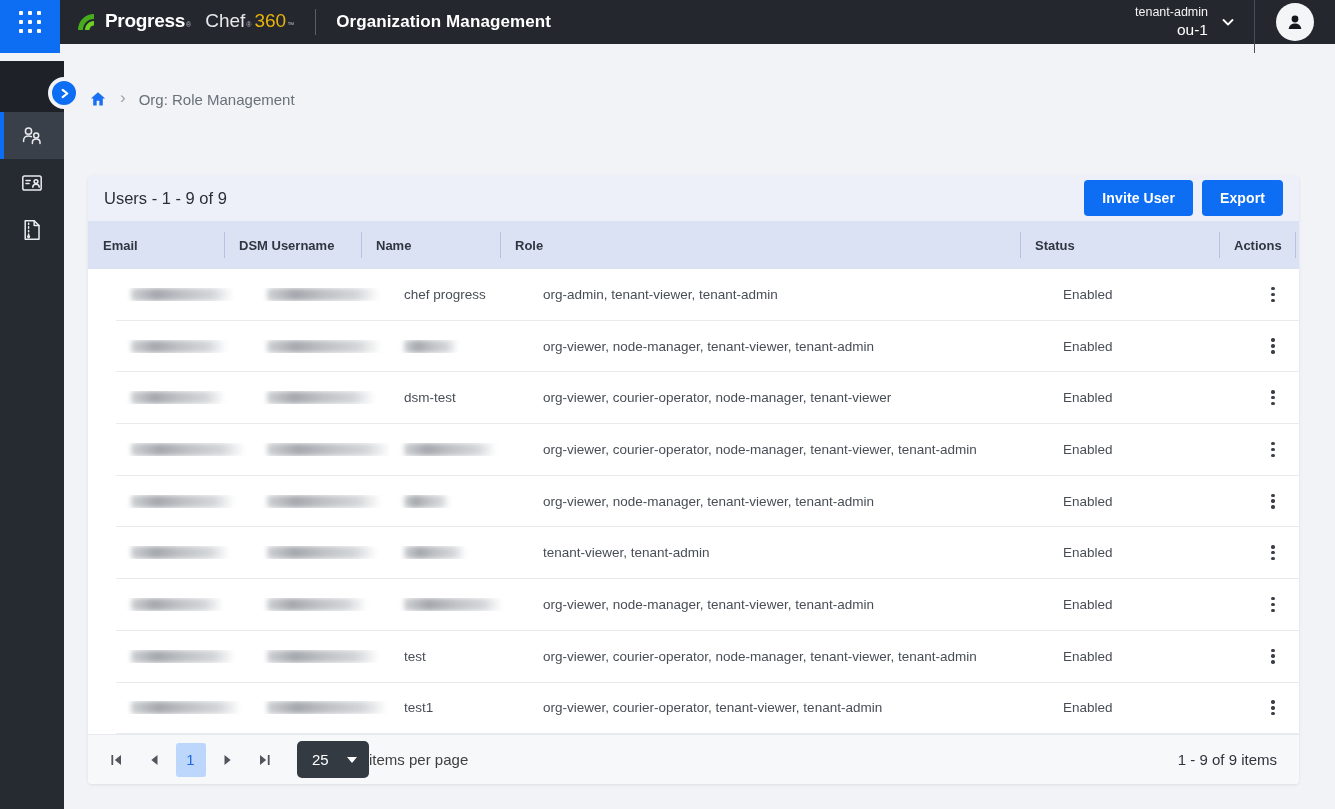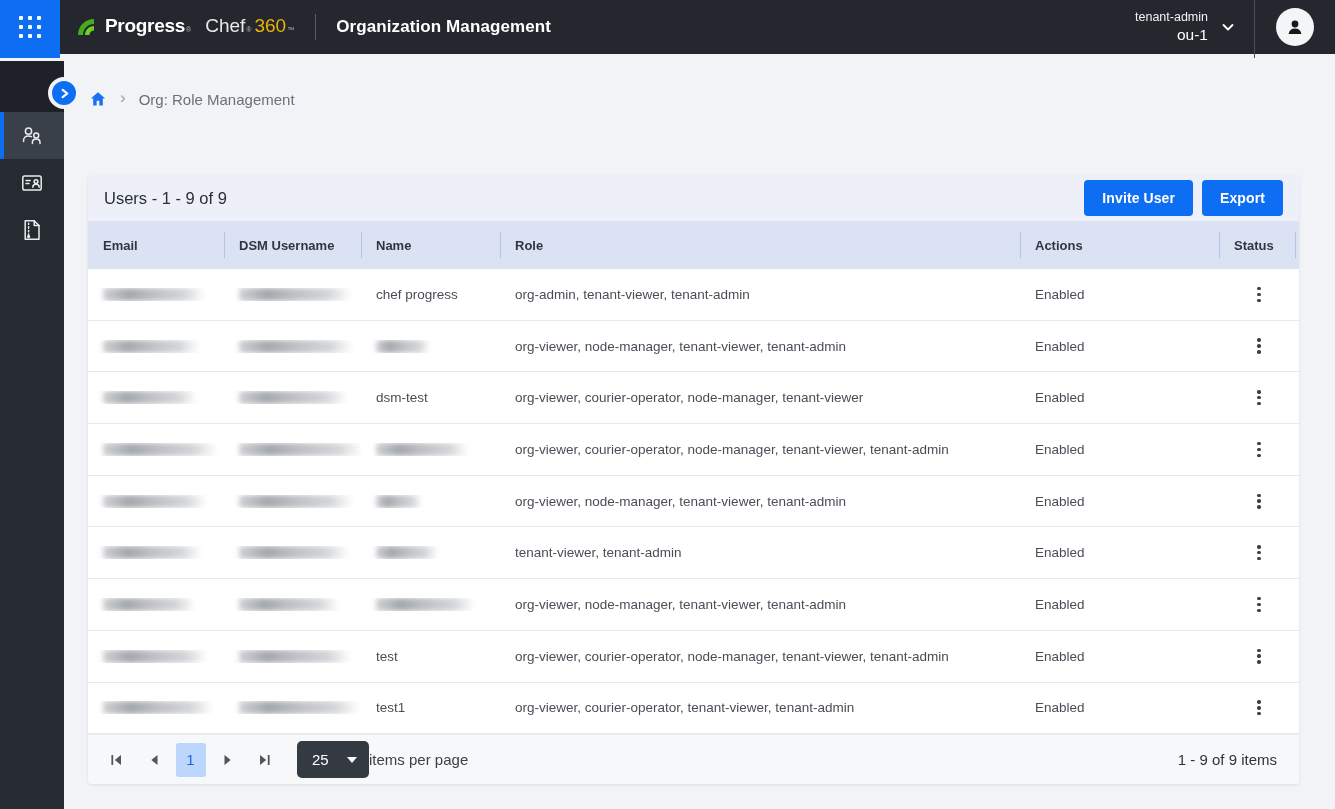--- a/index.html
+++ b/index.html
@@ -1,20 +1,20 @@
 <!DOCTYPE html>
 <html><head>
 <meta charset="utf-8">
 <style>
   * { margin:0; padding:0; box-sizing:border-box; }
   html,body { width:1335px; height:809px; overflow:hidden; }
   body { font-family:"Liberation Sans", sans-serif; background:#F1F3F7; position:relative; }
 
   
-  .navbar { position:absolute; top:0; left:0; width:1335px; height:54px; background:#24272E; display:flex; align-items:center; z-index:5; }
+  .navbar { position:absolute; top:0; left:0; width:1335px; height:44px; background:#24272E; display:flex; align-items:center; z-index:5; }
   .launcher { width:60px; height:61px; background:#0D6EF3; display:flex; align-items:center; justify-content:center; cursor:pointer; flex:0 0 auto; }
   .dots { display:grid; grid-template-columns:repeat(3,4px); grid-template-rows:repeat(3,4px); gap:5px; }
   .dots span { width:4px; height:4px; background:#fff; border-radius:1px; }
   .brand { display:flex; align-items:baseline; margin-left:14px; white-space:nowrap; }
   .brand svg { align-self:center; margin-right:7px; }
   .brand .b-progress { color:#FFFFFF; font-weight:700; font-size:19px; letter-spacing:-0.3px; }
   .brand .b-chef { color:#E6E8EA; font-weight:300; font-size:19px; margin-left:13px; }
   .brand .b-360 { color:#eab308; font-weight:300; font-size:19px; margin-left:2px; }
   .brand sup { color:#B9BDC3; font-size:7px; margin:0 1px; }
   .nav-divider { width:1px; height:26px; background:#5A5F66; margin:0 20px; }
@@ -48,21 +48,21 @@
   .card-header { height:46px; background:#EDF0F8; display:flex; align-items:center; padding:0 16px; }
   .card-title { font-size:16.5px; color:#2A2F36; font-weight:500; }
   .hdr-actions { margin-left:auto; display:flex; gap:9px; }
   .btn { background:#0D6EF3; color:#fff; border:none; border-radius:4px; height:36px; padding:0 18px; font-size:14px; font-weight:700; font-family:"Liberation Sans",sans-serif; cursor:pointer; letter-spacing:0.1px; }
 
   .grid-header { height:48px; background:#DBE2F4; display:grid; grid-template-columns:136px 137px 139px 520px 199px 1fr; align-items:center; }
   .gh-cell { font-size:13px; font-weight:700; color:#303640; padding-left:15px; position:relative; height:100%; display:flex; align-items:center; }
   .gh-cell + .gh-cell::before { content:""; position:absolute; left:0; top:11px; width:1px; height:26px; background:#B6C2E4; }
   .gh-cell:last-child::after { content:""; position:absolute; right:3px; top:11px; width:1px; height:26px; background:#B6C2E4; }
 
-  .grid-body { background:#ef4444; }
+  .grid-body { background:#ef4444;margin-left:28px; }
   .grid-row { height:51.7px; display:grid; grid-template-columns:136px 137px 139px 520px 199px 1fr; align-items:center; border-bottom:1px solid #E8EAEE; background:#fff; }
   .gr-cell { padding-left:15px; font-size:13.5px; color:#494E56; overflow:hidden; white-space:nowrap; }
   .gr-cell.actions { display:flex; justify-content:center; padding-left:0; }
   .redacted { display:block; height:13px; border-radius:3px; filter:blur(2.6px); opacity:0.8;
               background:linear-gradient(90deg,#c4c7cb 0%,#8e9299 25%,#aeb1b6 50%,#c9ccd0 80%,rgba(210,212,216,0) 100%); }
   .kebab { display:flex; flex-direction:column; gap:2.5px; align-items:center; justify-content:center; width:28px; height:28px; cursor:pointer; background:none; border:none; }
   .kebab i { width:3.4px; height:3.4px; border-radius:50%; background:#3A3F46; }
 
   
   .grid-footer { height:50px; background:#F7F8FA; border-top:1px solid #E8EAEE; display:flex; align-items:center; padding:0 14px 0 10px; }
@@ -178,22 +178,22 @@
         <button class="btn">Invite User</button>
         <button class="btn">Export</button>
       </div>
     </div>
 
     <div class="grid-header">
       <div class="gh-cell">Email</div>
       <div class="gh-cell">DSM Username</div>
       <div class="gh-cell">Name</div>
       <div class="gh-cell">Role</div>
+      <div class="gh-cell">Status</div>
       <div class="gh-cell">Actions</div>
-      <div class="gh-cell">Status</div>
     </div>
 
     <div class="grid-body" id="rows-container">
         <div class="grid-row">
           <div class="gr-cell">
             <span class="redacted" style="width: 102px;"></span>
           </div>
           <div class="gr-cell">
             <span class="redacted" style="width: 112px;"></span>
           </div>

